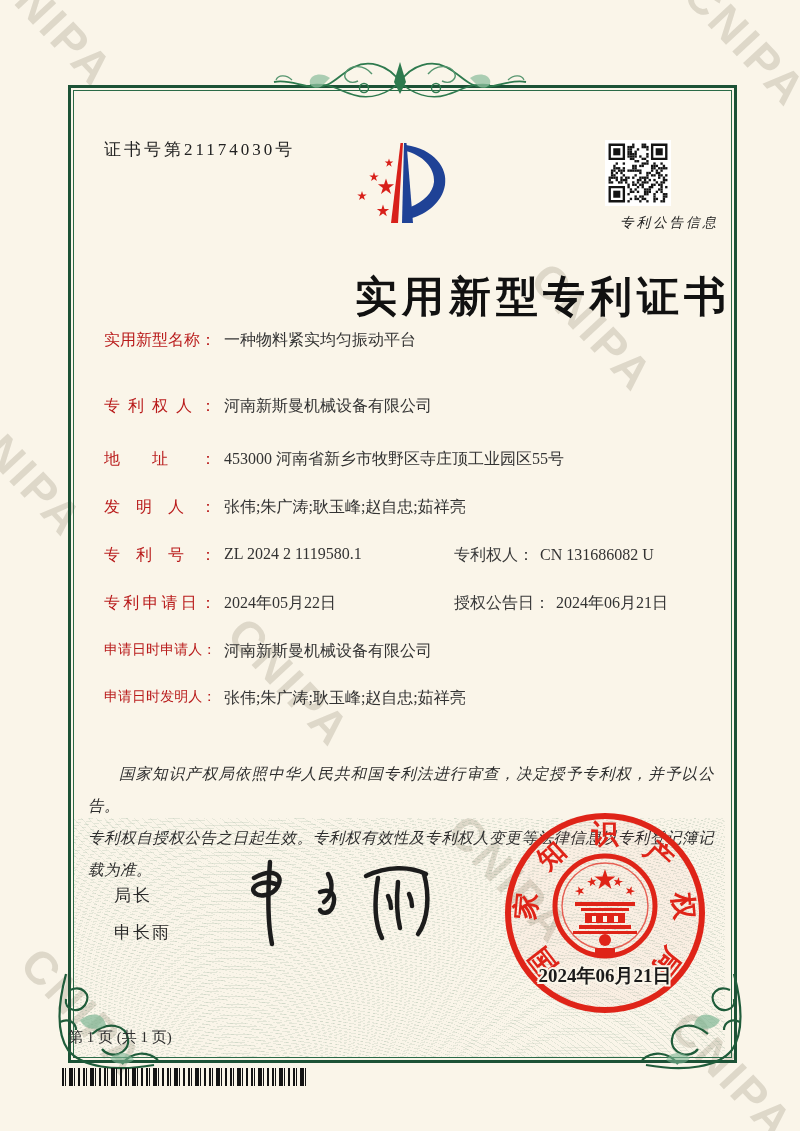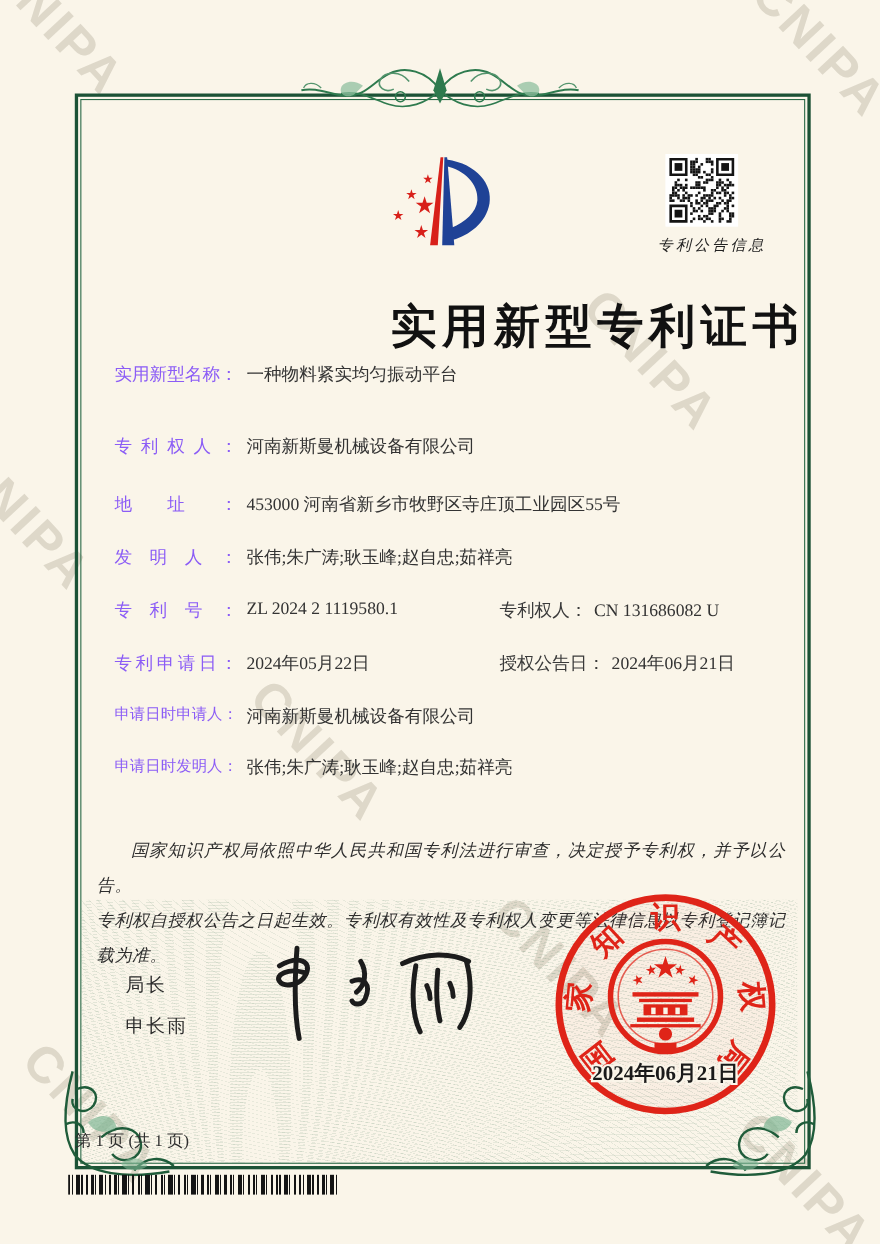--- a/index.html
+++ b/index.html
@@ -22,29 +22,29 @@
       repeating-radial-gradient(ellipse 950px 430px at 25% 135%, rgba(70,120,90,0.13) 0 1px, transparent 1px 6px),
       repeating-radial-gradient(ellipse 950px 430px at 78% -38%, rgba(70,120,90,0.10) 0 1px, transparent 1px 7px);}
 
   .txt{position:absolute;color:#2f2f2f;}
 
   #cert-no{left:104px;top:138px;font-size:17px;letter-spacing:3px;color:#222;}
 
   #logo{position:absolute;left:340px;top:130px;width:130px;height:100px;}
   #qr{position:absolute;left:605px;top:140px;width:66px;height:66px;background:#fff;}
   #qr svg{display:block;width:100%;height:100%;}
-  #qr-label{left:598px;top:214px;font-size:13.5px;letter-spacing:3px;color:#222;font-style:italic;}
+  #qr-label{left:620px;top:214px;font-size:13.5px;letter-spacing:3px;color:#222;font-style:italic;}
 
   #title{left:68px;top:233px;width:663px;text-align:right;font-size:42px;font-weight:bold;
          letter-spacing:5px;color:#111;margin-top:36px;}
 
   
   .row{position:absolute;left:104px;font-size:16px;color:#333;white-space:nowrap;}
   .lbl{display:inline-block;width:112px;text-align:justify;text-align-last:justify;
-       vertical-align:top;color:#8b5cf6;font-family:Liberation Serif, serif;}
+       vertical-align:top;color:#b91c1c;font-family:Liberation Serif, serif;}
   .lbl.small{font-size:14px;letter-spacing:-0.3px;}
   .val{margin-left:8px;color:#333;}
   .c2{position:absolute;left:350px;top:0;white-space:nowrap;}
   .c2 .lbl2{color:#3a3a3a;}
   .c2 .val{margin-left:6px;}
 
   #statement{position:absolute;left:88px;top:758px;width:626px;font-size:15.5px;
              color:#2e2e2e;line-height:32px;letter-spacing:0.5px;font-style:italic;}
   #statement .indent{text-indent:2em;}
   #statement div{text-align:justify;}
@@ -121,20 +121,21 @@
         <path d="M20,18 C32,13 42,22 35,33 C28,42 14,38 16,27"></path>
         <path d="M42,62 C58,48 76,53 78,67 C80,82 60,88 52,77"></path>
         <path d="M72,92 C82,79 98,79 108,88"></path>
         <path d="M10,50 C18,46 26,50 26,58"></path>
       </g>
       <path d="M30,48 C44,38 54,43 56,53 C46,60 34,57 30,48 Z" fill="#7fb694" opacity="0.7"></path>
       <path d="M60,86 C68,78 80,80 84,88 C76,94 64,93 60,86 Z" fill="#7fb694" opacity="0.6"></path>
     </g>
   </svg>
 
+  <div class="txt" id="cert-no">证书号第21174030号</div>
 
   <svg id="logo" viewBox="0 0 130 100">
     <defs>
       <path id="star" d="M0,-1 L0.2245,-0.309 L0.9511,-0.309 L0.3633,0.118 L0.5878,0.809 L0,0.382 L-0.5878,0.809 L-0.3633,0.118 L-0.9511,-0.309 L-0.2245,-0.309 Z"></path>
     </defs>
 
     <path d="M60.5,13 L63,13 L58,93 L51,93 Z" fill="#d8201a"></path>
 
     <path d="M64,13 L66.5,13 L73,93 L62,93 Z" fill="#1f4296"></path>
 

